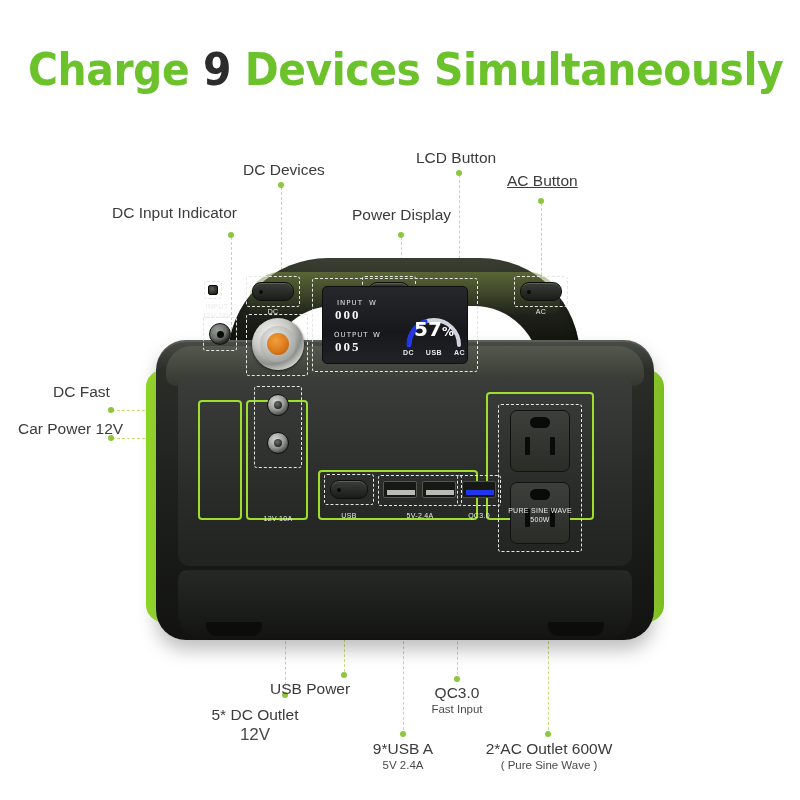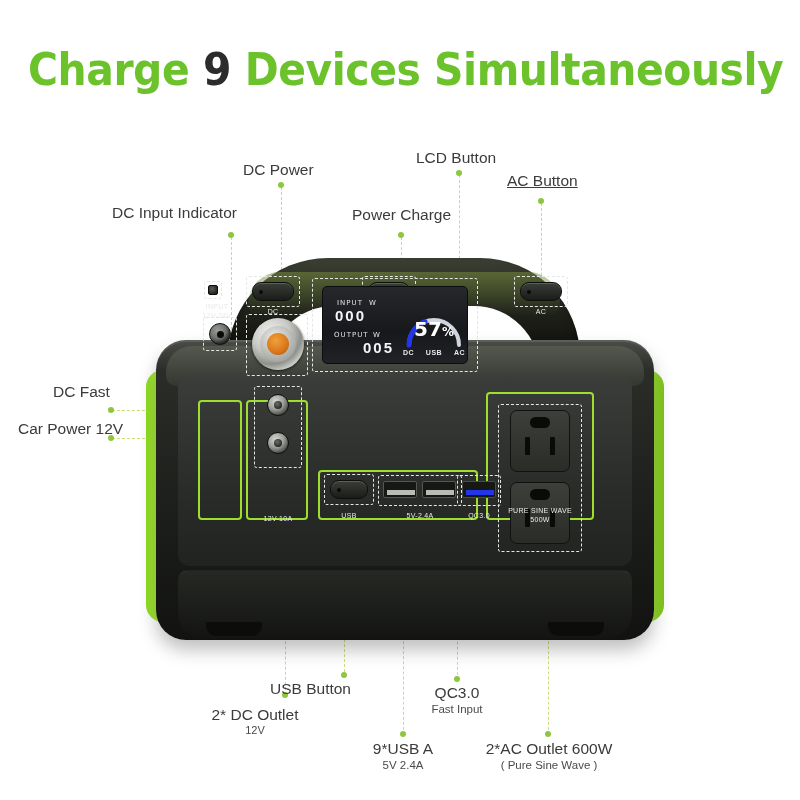--- a/index.html
+++ b/index.html
@@ -295,23 +295,23 @@
   .lcd .cap {
     position: absolute;
     color: #dfe3ea;
     font-size: 7px;
     letter-spacing: 1px;
     font-family: "DejaVu Sans", sans-serif;
   }
   .lcd .num {
     position: absolute;
     color: #f2f5fa;
-    font-size: 15px;
+    font-size: 13px;
     letter-spacing: 2px;
-    font-family: Liberation Sans, sans-serif;
+    font-family: Liberation Serif, serif;
     font-weight: bold;
   }
   .lcd .pct {
     position: absolute;
     color: #ffffff;
     font-size: 20px;
     font-weight: bold;
     font-family: "DejaVu Sans", sans-serif;
     left: 84px; top: 30px;
     width: 54px;
@@ -372,32 +372,32 @@
   <div class="vline" style="left:403px; top:520px; height:215px;"></div>
   <div class="dot" style="left:400px; top:731px;"></div>
 
   <div class="vline" style="left:457px; top:520px; height:160px;"></div>
   <div class="dot" style="left:454px; top:676px;"></div>
 
   <div class="vline" style="left:548px; top:520px; height:215px;"></div>
   <div class="dot" style="left:545px; top:731px;"></div>
 
   <div class="lbl" style="left:112px; top:203px;">DC Input Indicator</div>
-  <div class="lbl" style="left:243px; top:160px;">DC Power</div>
-  <div class="lbl" style="left:352px; top:205px;">Power Charge</div>
+  <div class="lbl" style="left:243px; top:160px;">DC Devices</div>
+  <div class="lbl" style="left:352px; top:205px;">Power Display</div>
   <div class="lbl" style="left:416px; top:148px;">LCD Button</div>
   <div class="lbl" style="left:507px; top:171px;text-decoration:underline;">AC Button</div>
 
   <div class="lbl" style="left:53px; top:382px;">DC Fast</div>
   <div class="lbl" style="left:18px; top:419px;">Car Power 12V</div>
 
-  <div class="lbl" style="left:270px; top:679px;">USB Button</div>
+  <div class="lbl" style="left:270px; top:679px;">USB Power</div>
   <div class="lbl center" style="left:175px; top:705px; width:160px;">
-    <span>2* DC Outlet</span>
-    <span class="sub" style="font-size:11px;">12V</span>
+    <span>5* DC Outlet</span>
+    <span class="sub" style="font-size:17px;">12V</span>
   </div>
   <div class="lbl center" style="left:402px; top:683px; width:110px;">
     <span>QC3.0</span>
     <span class="sub">Fast Input</span>
   </div>
   <div class="lbl center" style="left:348px; top:739px; width:110px;">
     <span>9*USB A</span>
     <span class="sub">5V 2.4A</span>
   </div>
   <div class="lbl center" style="left:463px; top:739px; width:172px;">
@@ -457,21 +457,21 @@
     <div class="btn" style="left:380px; top:24px; width:42px; height:19px;"></div>
     <div class="dbox" style="left:374px; top:18px; width:54px; height:31px;"></div>
     <div class="silk" style="left:377px; top:50px; width:48px;">AC</div>
 
     <div class="lcd">
       <div class="cap" style="left:14px; top:12px;">INPUT</div>
       <div class="cap" style="left:46px; top:12px;">W</div>
       <div class="num" style="left:12px; top:20px;">000</div>
       <div class="cap" style="left:11px; top:44px;">OUTPUT</div>
       <div class="cap" style="left:50px; top:44px;">W</div>
-      <div class="num" style="left:12px; top:52px;margin-left:28px;">005</div>
+      <div class="num" style="left:12px; top:52px;">005</div>
 
       <svg class="gauge" viewBox="0 0 66 56">
         <path id="gauge-track" d="M 8 48 A 25 25 0 1 1 58 48" fill="none" stroke="#cfd4de" stroke-width="4" stroke-linecap="round"></path>
         <path id="gauge-fill" d="M 8 48 A 25 25 0 1 1 58 48" fill="none" stroke="#2235e8" stroke-width="5" stroke-linecap="round" stroke-dasharray="78.5508804321289" stroke-dashoffset="48.70154586791992"></path>
       </svg>
 
       <div class="pct">
         <span>57</span><small>%</small>
       </div>
       <div class="modes">

